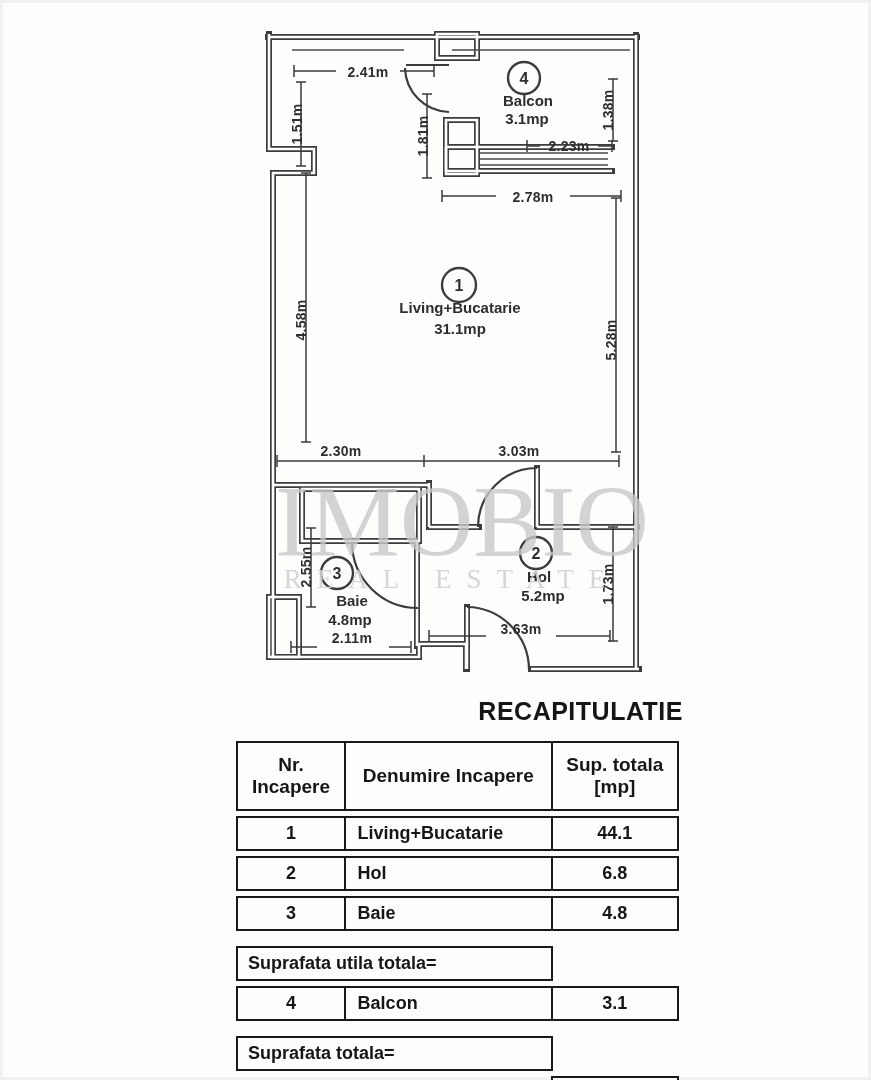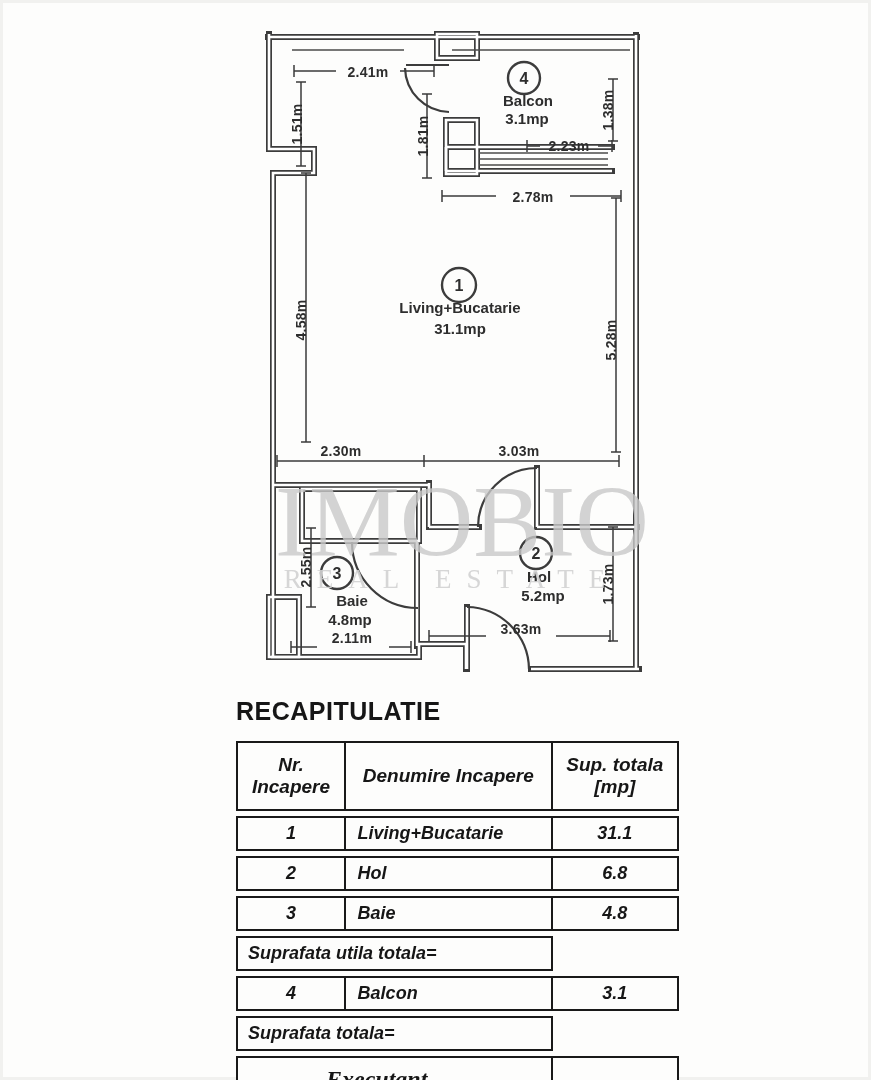--- a/index.html
+++ b/index.html
@@ -14,29 +14,29 @@
   .dim{stroke:#3b3b3b;stroke-width:1.5;fill:none;}
   .dimtxt{font-size:14px;font-weight:700;letter-spacing:.3px;}
   .roomname{font-size:15px;font-weight:700;}
   .roomarea{font-size:15px;font-weight:700;}
   .roomnum{font-size:16px;font-weight:700;}
   .circ{stroke:#3c3c3c;stroke-width:2.4;fill:none;}
   .wm-big{font-family:"Liberation Serif",serif;font-size:102px;font-weight:400;fill:#c9c9c9;opacity:.8;}
   .wm-small{font-family:"Liberation Serif",serif;font-size:27px;letter-spacing:15px;fill:#d2d2d2;opacity:.9;}
   
   .recap{position:absolute;left:236px;top:697px;width:447px;color:#161616;}
-  .recap-title{text-align:left;font-size:25px;font-weight:700;letter-spacing:.5px;margin:0 0 15px 0;}
-  .trow{display:grid;grid-template-columns:110px 207px 126px;margin-bottom:5px;font-style:italic;}
+  .recap-title{text-align:right;font-size:25px;font-weight:700;letter-spacing:.5px;margin:0 0 15px 0;}
+  .trow{display:grid;grid-template-columns:110px 207px 126px;margin-bottom:5px;}
   .trow .cell{border:2.4px solid #191919;display:flex;align-items:center;justify-content:center;
               text-align:center;font-size:18px;font-weight:700;background:#fdfdfc;}
   .trow .cell+.cell{border-left-width:2.4px;margin-left:-2.4px;}
   .hdr .cell{height:66px;font-size:19px;line-height:1.18;padding:0 8px;}
   .dat .cell{height:31px;}
   .cell.nm{justify-content:flex-start;text-align:left;padding-left:12px;}
-  .cell.span2{grid-column:1 / 3;justify-content:flex-start;text-align:left;padding-left:10px;}
+  .cell.span2{grid-column:1 / 3;justify-content:flex-start;text-align:left;padding-left:10px;margin-top:10px;}
   .foot .cell{height:42px;font-family:"Liberation Serif",serif;font-size:24px;font-weight:700;
               justify-content:flex-start;padding-left:88px;}
 </style>
 </head>
 <body>
 
 <div class="page">
 
   <svg width="871" height="700" viewBox="0 0 871 700">
     <defs>
@@ -189,21 +189,21 @@
 
     <div class="trow hdr">
       <div class="cell">Nr. Incapere</div>
       <div class="cell">Denumire Incapere</div>
       <div class="cell">Sup. totala [mp]</div>
     </div>
 
     <div class="trow dat">
       <div class="cell">1</div>
       <div class="cell nm">Living+Bucatarie</div>
-      <div class="cell">31.1</div>
+      <div class="cell">44.1</div>
     </div>
     <div class="trow dat">
       <div class="cell">2</div>
       <div class="cell nm">Hol</div>
       <div class="cell">6.8</div>
     </div>
     <div class="trow dat">
       <div class="cell">3</div>
       <div class="cell nm">Baie</div>
       <div class="cell">4.8</div>

